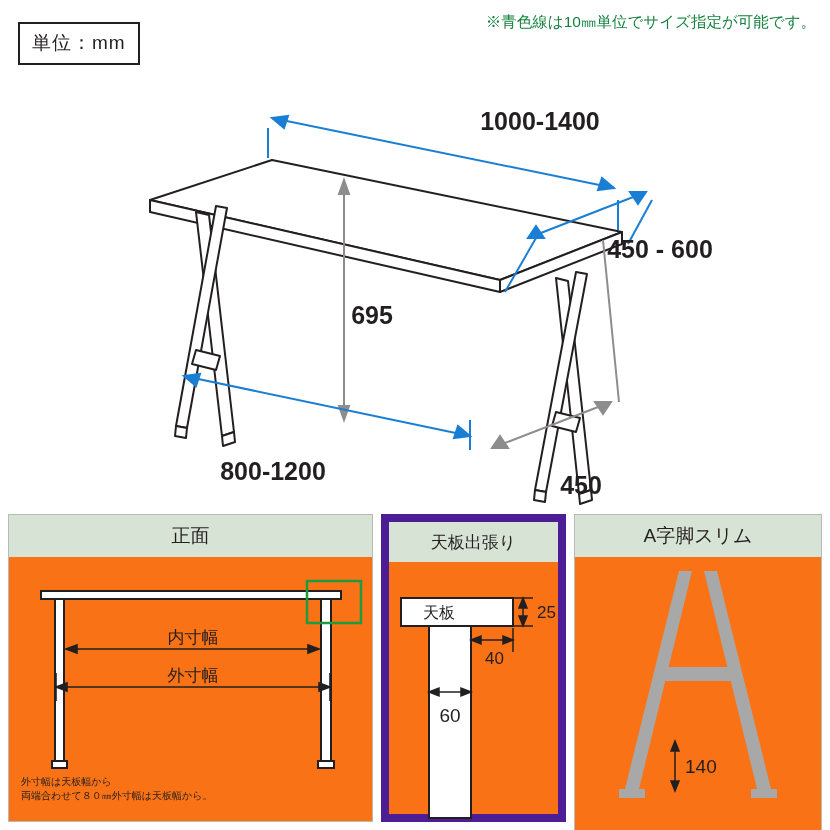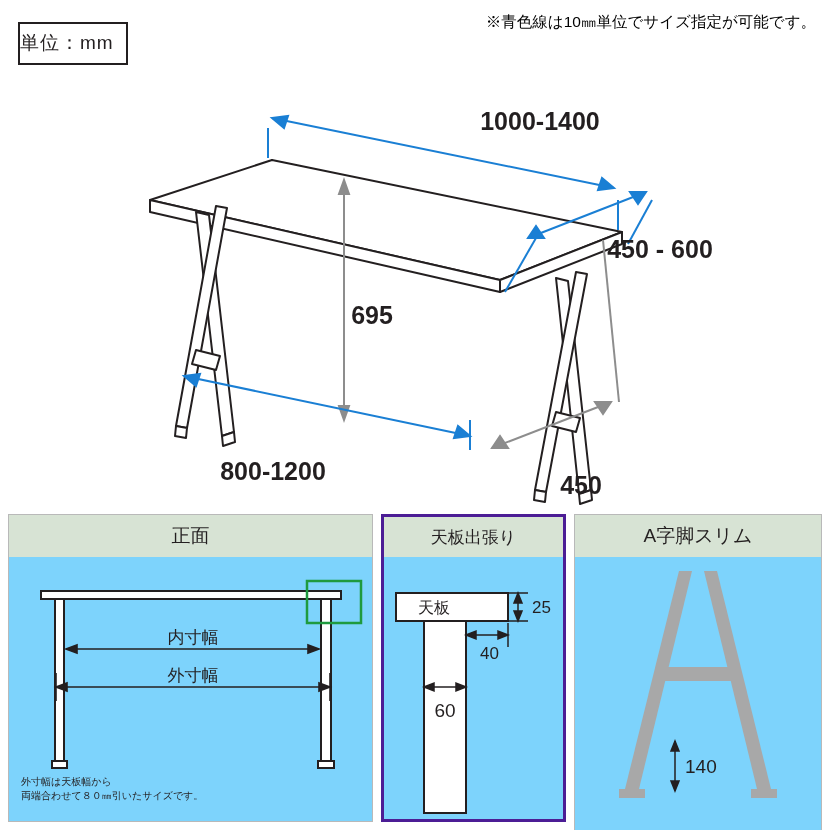--- a/index.html
+++ b/index.html
@@ -11,52 +11,52 @@
     color: #231f20;
     position: relative;
     overflow: hidden;
   }
   #root { position:absolute; inset:0; }
 
   
   .unit-badge {
     position:absolute; left:18px; top:22px;
     border:2px solid #231f20;
-    padding:6px 12px 7px 0;
+    padding:6px 12px 7px 12px;
     font-size:19px; letter-spacing:1px;
     background:#fff;
   }
   .note {
     position:absolute; right:14px;
-    color:#000000;
+    color:#15803d;
     font-size:15.5px;
     text-align:center;
     white-space:nowrap;
   }
   .note1 { top:12px; }
   .note2 { top:38px; }
 
   
   #main-drawing { position:absolute; left:0; top:60px; width:778px; height:445px; }
 
   
   .panel {
     position:absolute;
     border:1px solid #b9b9b9;
-    background:#7dd3fc;
+    background:#f97316;
   }
   .panel-head {
     height:42px;
     background:#d7e3d4;
     display:flex; align-items:center; justify-content:center;
     font-size:19px;
     color:#231f20;
   }
   #panel-front { left:8px; top:514px; width:365px; height:308px; }
-  #panel-overhang { left:381px; top:514px; width:185px; height:308px; border:3px solid #4c1d95; }
+  #panel-overhang { left:381px; top:514px; width:185px; height:308px; border:8px solid #4c1d95; }
   #panel-overhang .panel-head { background:#d7e3d4; height:40px; font-size:17px; }
   #panel-leg { left:574px; top:514px; width:248px; height:341px; }
 
   .panel-body { position:relative; width:100%; height:100%; }
 
   .caption {
     position:absolute;
     font-size:10px;
     line-height:1.35;
     color:#231f20;
@@ -177,21 +177,21 @@
           <line x1="47" y1="130" x2="321" y2="130"></line>
           <polygon points="47,130 58,126 58,134"></polygon>
           <polygon points="321,130 310,126 310,134"></polygon>
           <line x1="47" y1="116" x2="47" y2="144"></line>
           <line x1="321" y1="116" x2="321" y2="144"></line>
         </g>
         <text x="184" y="124" text-anchor="middle" font-size="17" fill="#231f20">外寸幅</text>
       </svg>
       <div class="caption" style="left:12px; top:218px;">
         <span>外寸幅は天板幅から</span><br>
-        <span>両端合わせて８０㎜引いたサイズです。</span>
+        <span>両端合わせて８０㎜外寸幅は天板幅から。</span>
       </div>
     </div>
   </div>
 
   <div class="panel" id="panel-overhang">
     <div class="panel-head">天板出張り</div>
     <div class="panel-body">
       <svg width="179" height="262" viewBox="0 0 179 262">
 
         <g stroke="#231f20" stroke-width="2" fill="#ffffff">

